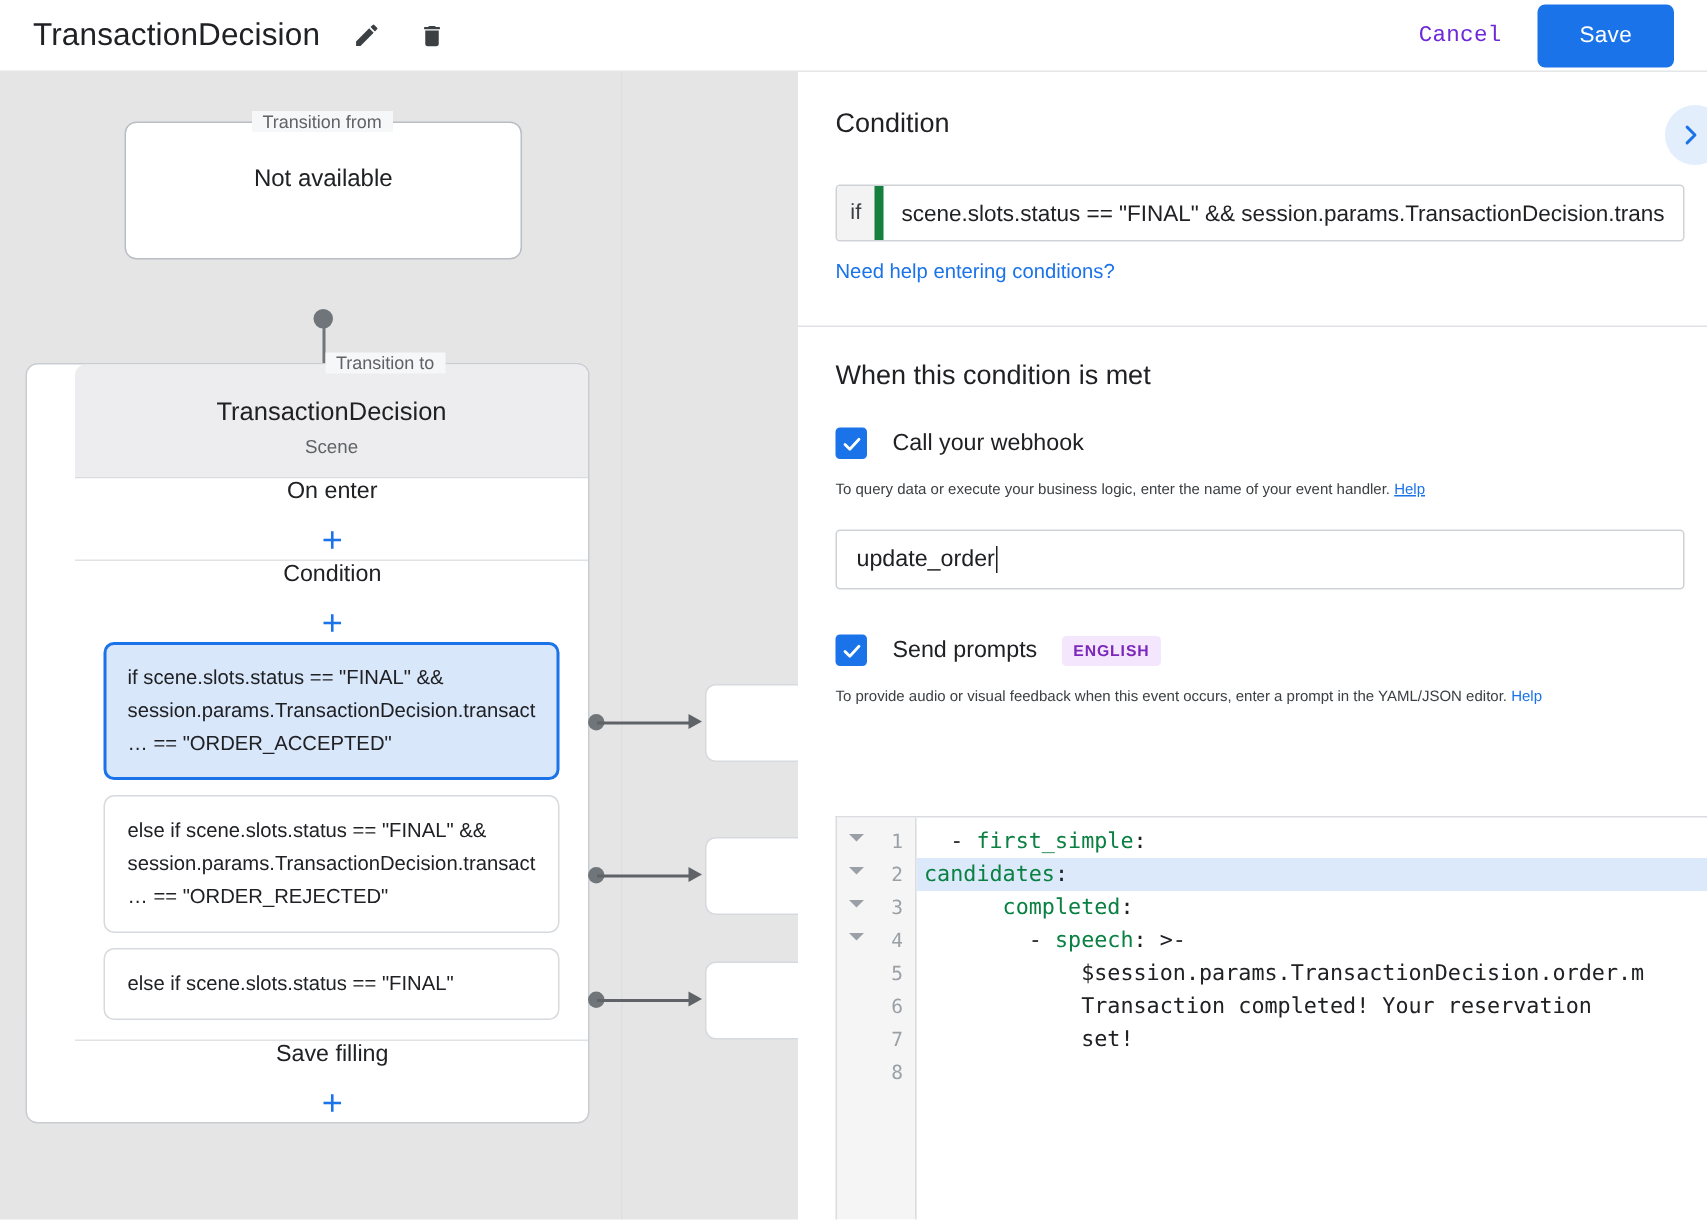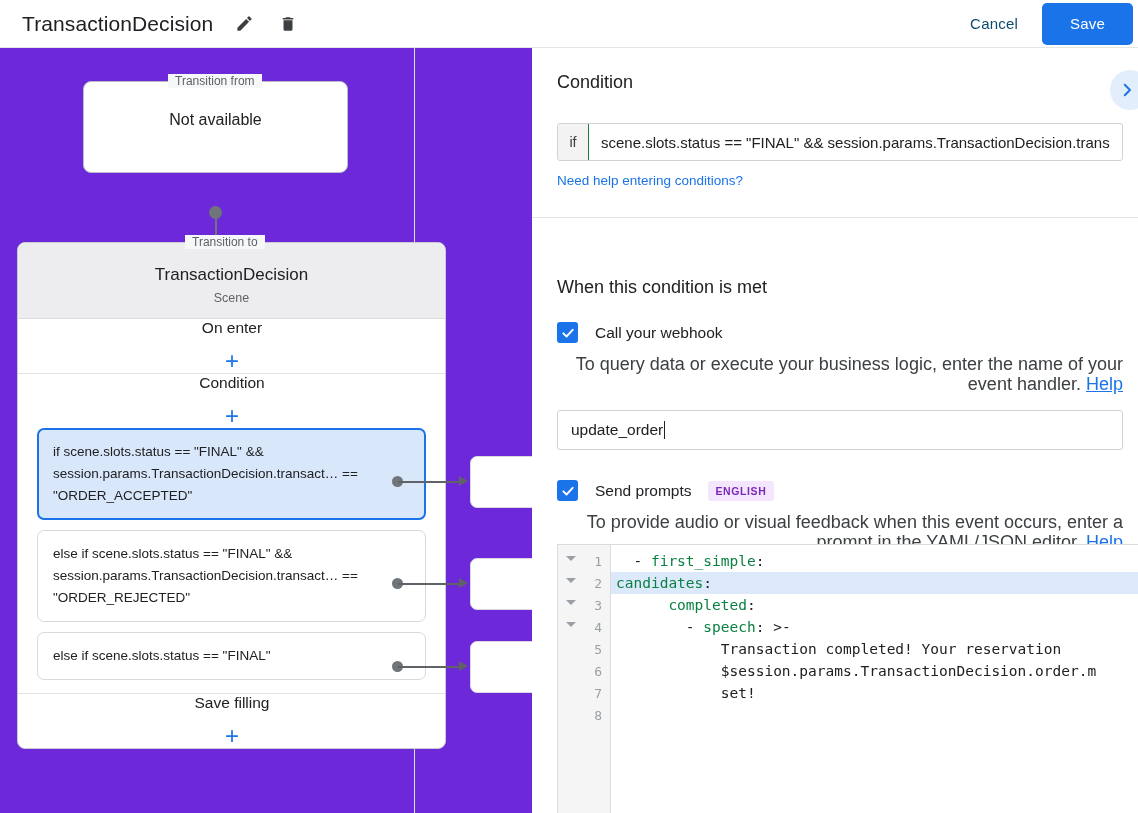--- a/index.html
+++ b/index.html
@@ -31,51 +31,51 @@
   }
   .topbar-icon-btn {
     margin-left: 18px;
     width: 26px; height: 26px;
     display: flex; align-items: center; justify-content: center;
     cursor: pointer;
     border-radius: 50%;
   }
   .topbar-spacer { flex: 1; }
   #cancel-btn {
-    color: #0c4a6e;
+    color: #6d28d9;
     font-size: 15px;
     font-weight: 500;
     padding: 8px 14px;
     cursor: pointer;
     border-radius: 4px;
     background: transparent;
     border: none;
-    font-family: Liberation Sans, sans-serif;
+    font-family: Liberation Mono, monospace;
     letter-spacing: 0.2px;
   }
   #save-btn {
-    margin-left: 10px; margin-right: 5px;
+    margin-left: 10px; margin-right: 22px;
     background: #1a73e8;
     color: #ffffff;
     font-size: 15px;
     font-weight: 500;
     border: none;
     border-radius: 5px;
     height: 42px;
     padding: 0 28px;
     cursor: pointer;
     font-family: inherit;
     letter-spacing: 0.2px;
   }
 
   
   #canvas {
     position: absolute; left: 0; top: 48px;
     width: 532px; height: 765px;
-    background: #6d28d9;
+    background: #e5e5e5;
     overflow: hidden;
   }
   #canvas-divider {
     position: absolute; left: 414px; top: 0;
     width: 1px; height: 765px;
     background: #dcdfe3;
   }
 
   
   .fieldset-box {
@@ -122,25 +122,26 @@
     width: 0; height: 0;
     border-left: 6px solid transparent;
     border-right: 6px solid transparent;
     border-top: 10px solid #70757a;
   }
 
   
   #scene-card {
     position: absolute;
     left: 17px; top: 194px;
-    width: 429px;
+    width: 376px;
     background: #ffffff;
     border: 1px solid #c9cdd2;
     border-radius: 8px;
     overflow: visible;
+    padding-left: 32px;
   }
   #scene-header {
     background: #ededef;
     border-radius: 7px 7px 0 0;
     height: 76px;
     position: relative;
     border-bottom: 1px solid #dadce0;
   }
   #scene-header-legend {
     position: absolute; top: -8px; left: 167px;
@@ -277,21 +278,21 @@
     width: 566px;
     height: 38px;
     border: 1px solid #cfd2d6;
     border-radius: 3px;
     overflow: hidden;
     background: #ffffff;
   }
   #cond-if-prefix {
     width: 31px;
     background: #f3f3f4;
-    border-right: 1px solid #15803d;
+    border-right: 6px solid #15803d;
     display: flex; align-items: center; justify-content: center;
     font-size: 14.5px;
     color: #3c4043;
   }
   #cond-input-value {
     flex: 1;
     display: flex; align-items: center;
     padding-left: 12px;
     font-size: 15px;
     color: #202124;
@@ -302,21 +303,21 @@
     display: inline-block;
     margin: 12px 0 0 25px;
     font-size: 13.5px;
     color: #1a73e8;
     cursor: pointer;
     text-decoration: none;
   }
 
   #rp-met-section { padding: 22px 0 0 0; }
   #rp-met-title {
-    font-size: 18px; color: #202124; margin-left: 25px; margin-top: 37px;
+    font-size: 18px; color: #202124; margin-left: 25px;
   }
 
   .cb-row {
     display: flex; align-items: center;
     margin: 24px 0 0 25px;
   }
   .checkbox {
     width: 21px; height: 21px;
     border-radius: 3px;
     background: #1a73e8;
@@ -335,25 +336,24 @@
     background: #f4e7fd;
     color: #7c27ba;
     font-size: 10.5px;
     font-weight: 700;
     letter-spacing: 0.6px;
     padding: 4px 8px;
     border-radius: 3px;
   }
   .helper-text {
     margin: 11px 25px 0 25px;
-    font-size: 18px;
+    font-size: 10px;
     line-height: 20px;
     color: #3c4043;
     width: 566px;
-    text-align: right;
   }
   .helper-link {
     color: #1a73e8; cursor: pointer; text-decoration: underline;
   }
   .helper-link.nounderline { text-decoration: none; }
 
   #webhook-input {
     margin: 16px 4px 0 25px;
     width: 566px; height: 40px;
     border: 1px solid #cfd2d6;
@@ -625,18 +625,18 @@
     <div class="gutter-row">
         <span class="gutter-num">8</span>
       </div>
   </div>
 
   <div id="code-area">
     <div class="code-row"><span class="tok-plain">  - </span><span class="tok-key">first_simple</span><span class="tok-punc">:</span><span class="tok-plain"></span></div>
     <div class="code-row hl"><span class="tok-plain"></span><span class="tok-key">candidates</span><span class="tok-punc">:</span><span class="tok-plain"></span></div>
     <div class="code-row"><span class="tok-plain">      </span><span class="tok-key">completed</span><span class="tok-punc">:</span><span class="tok-plain"></span></div>
     <div class="code-row"><span class="tok-plain">        - </span><span class="tok-key">speech</span><span class="tok-punc">:</span><span class="tok-plain"> &gt;-</span></div>
+    <div class="code-row"><span class="tok-plain">            </span><span class="tok-plain">$session.params.TransactionDecision.order.m</span></div>
     <div class="code-row"><span class="tok-plain">            </span><span class="tok-plain">Transaction completed! Your reservation</span></div>
-    <div class="code-row"><span class="tok-plain">            </span><span class="tok-plain">$session.params.TransactionDecision.order.m</span></div>
     <div class="code-row"><span class="tok-plain">            </span><span class="tok-plain">set!</span></div>
     <div class="code-row"><span class="tok-plain"></span></div>
   </div>
 </div>
 
 </body></html>

